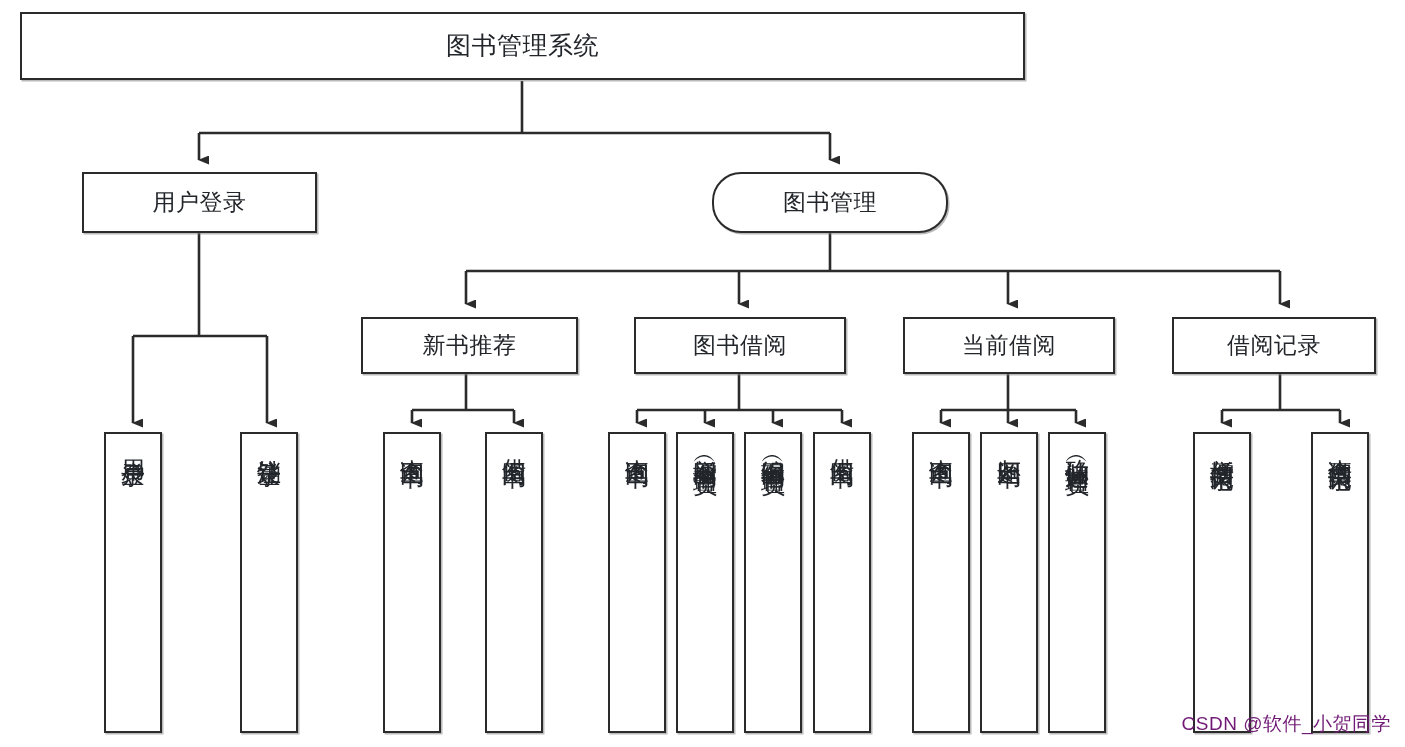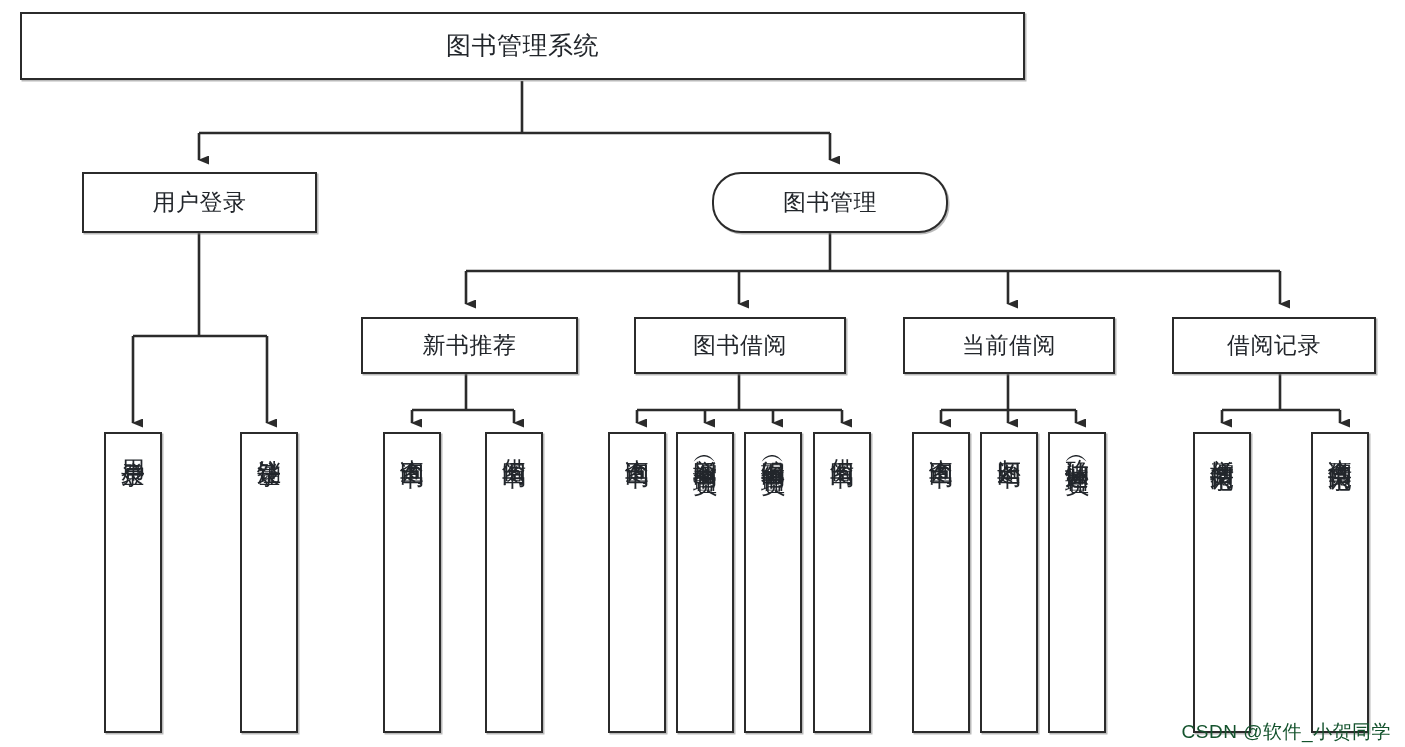--- a/index.html
+++ b/index.html
@@ -61,23 +61,23 @@
     writing-mode: vertical-rl;
     text-orientation: upright;
     font-size: 24px;
     letter-spacing: 2px;
     line-height: 1;
     white-space: nowrap;
   }
   .watermark {
     position: absolute;
     right: 14px;
-    bottom: 2px;
+    bottom: 10px;
     font-size: 19px;
-    color: #14532d;
+    color: #701a75;
     letter-spacing: 0.5px;
     z-index: 6;
     white-space: nowrap;
   }
 </style>
 </head>
 <body>
 
 <div id="canvas">
 

